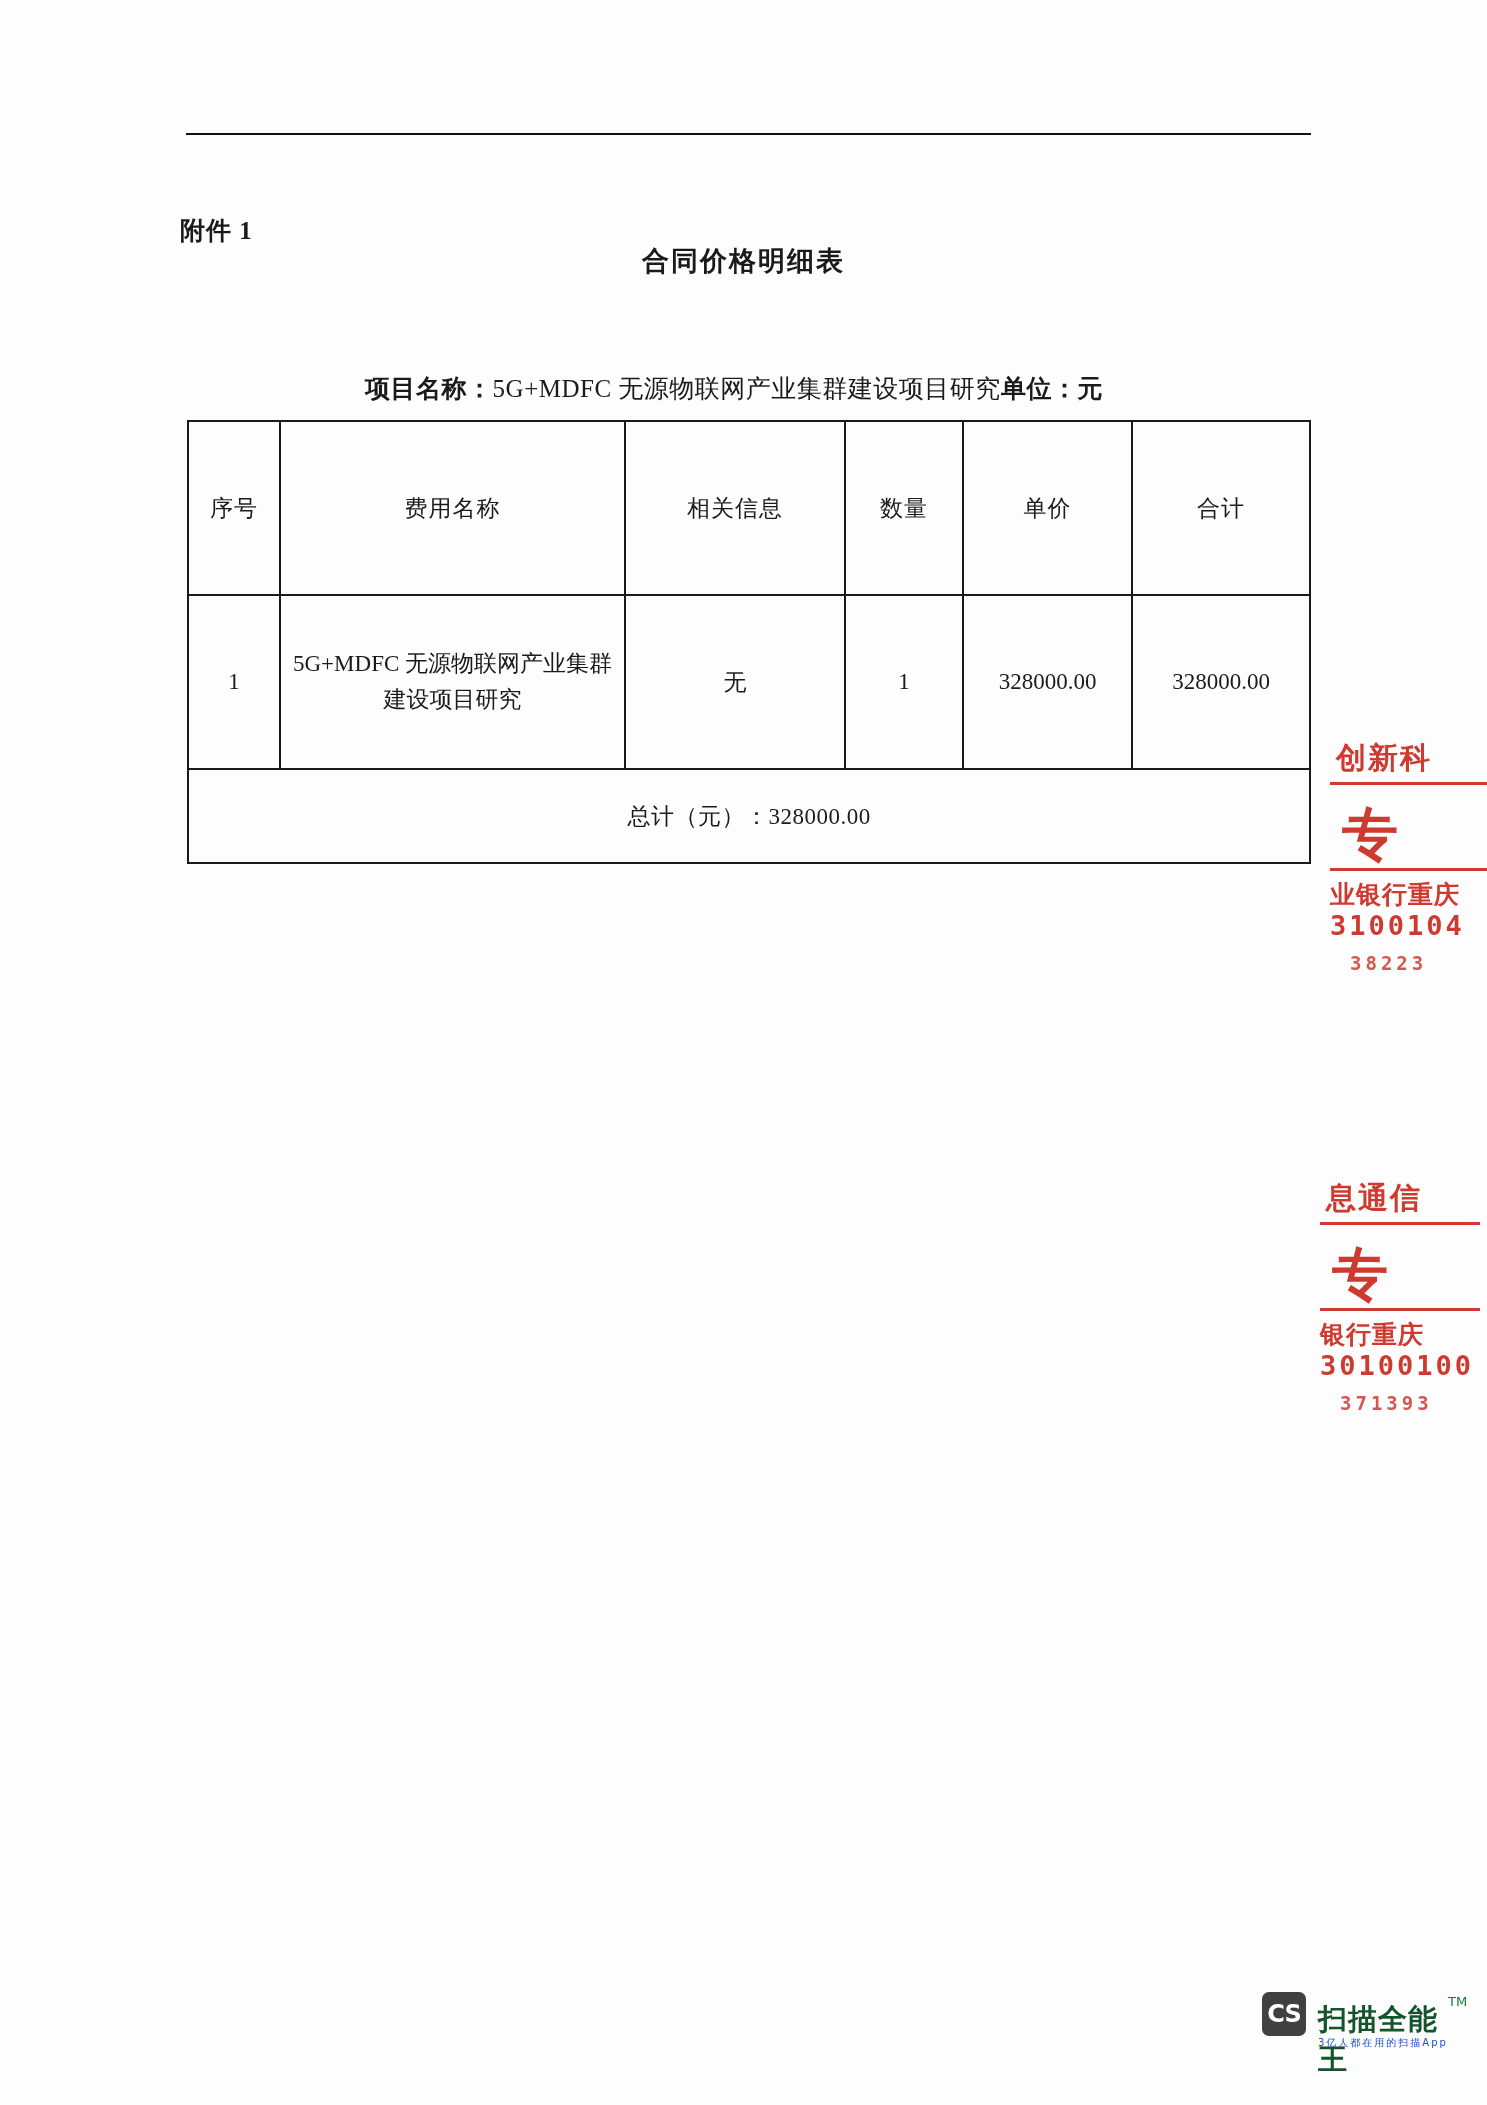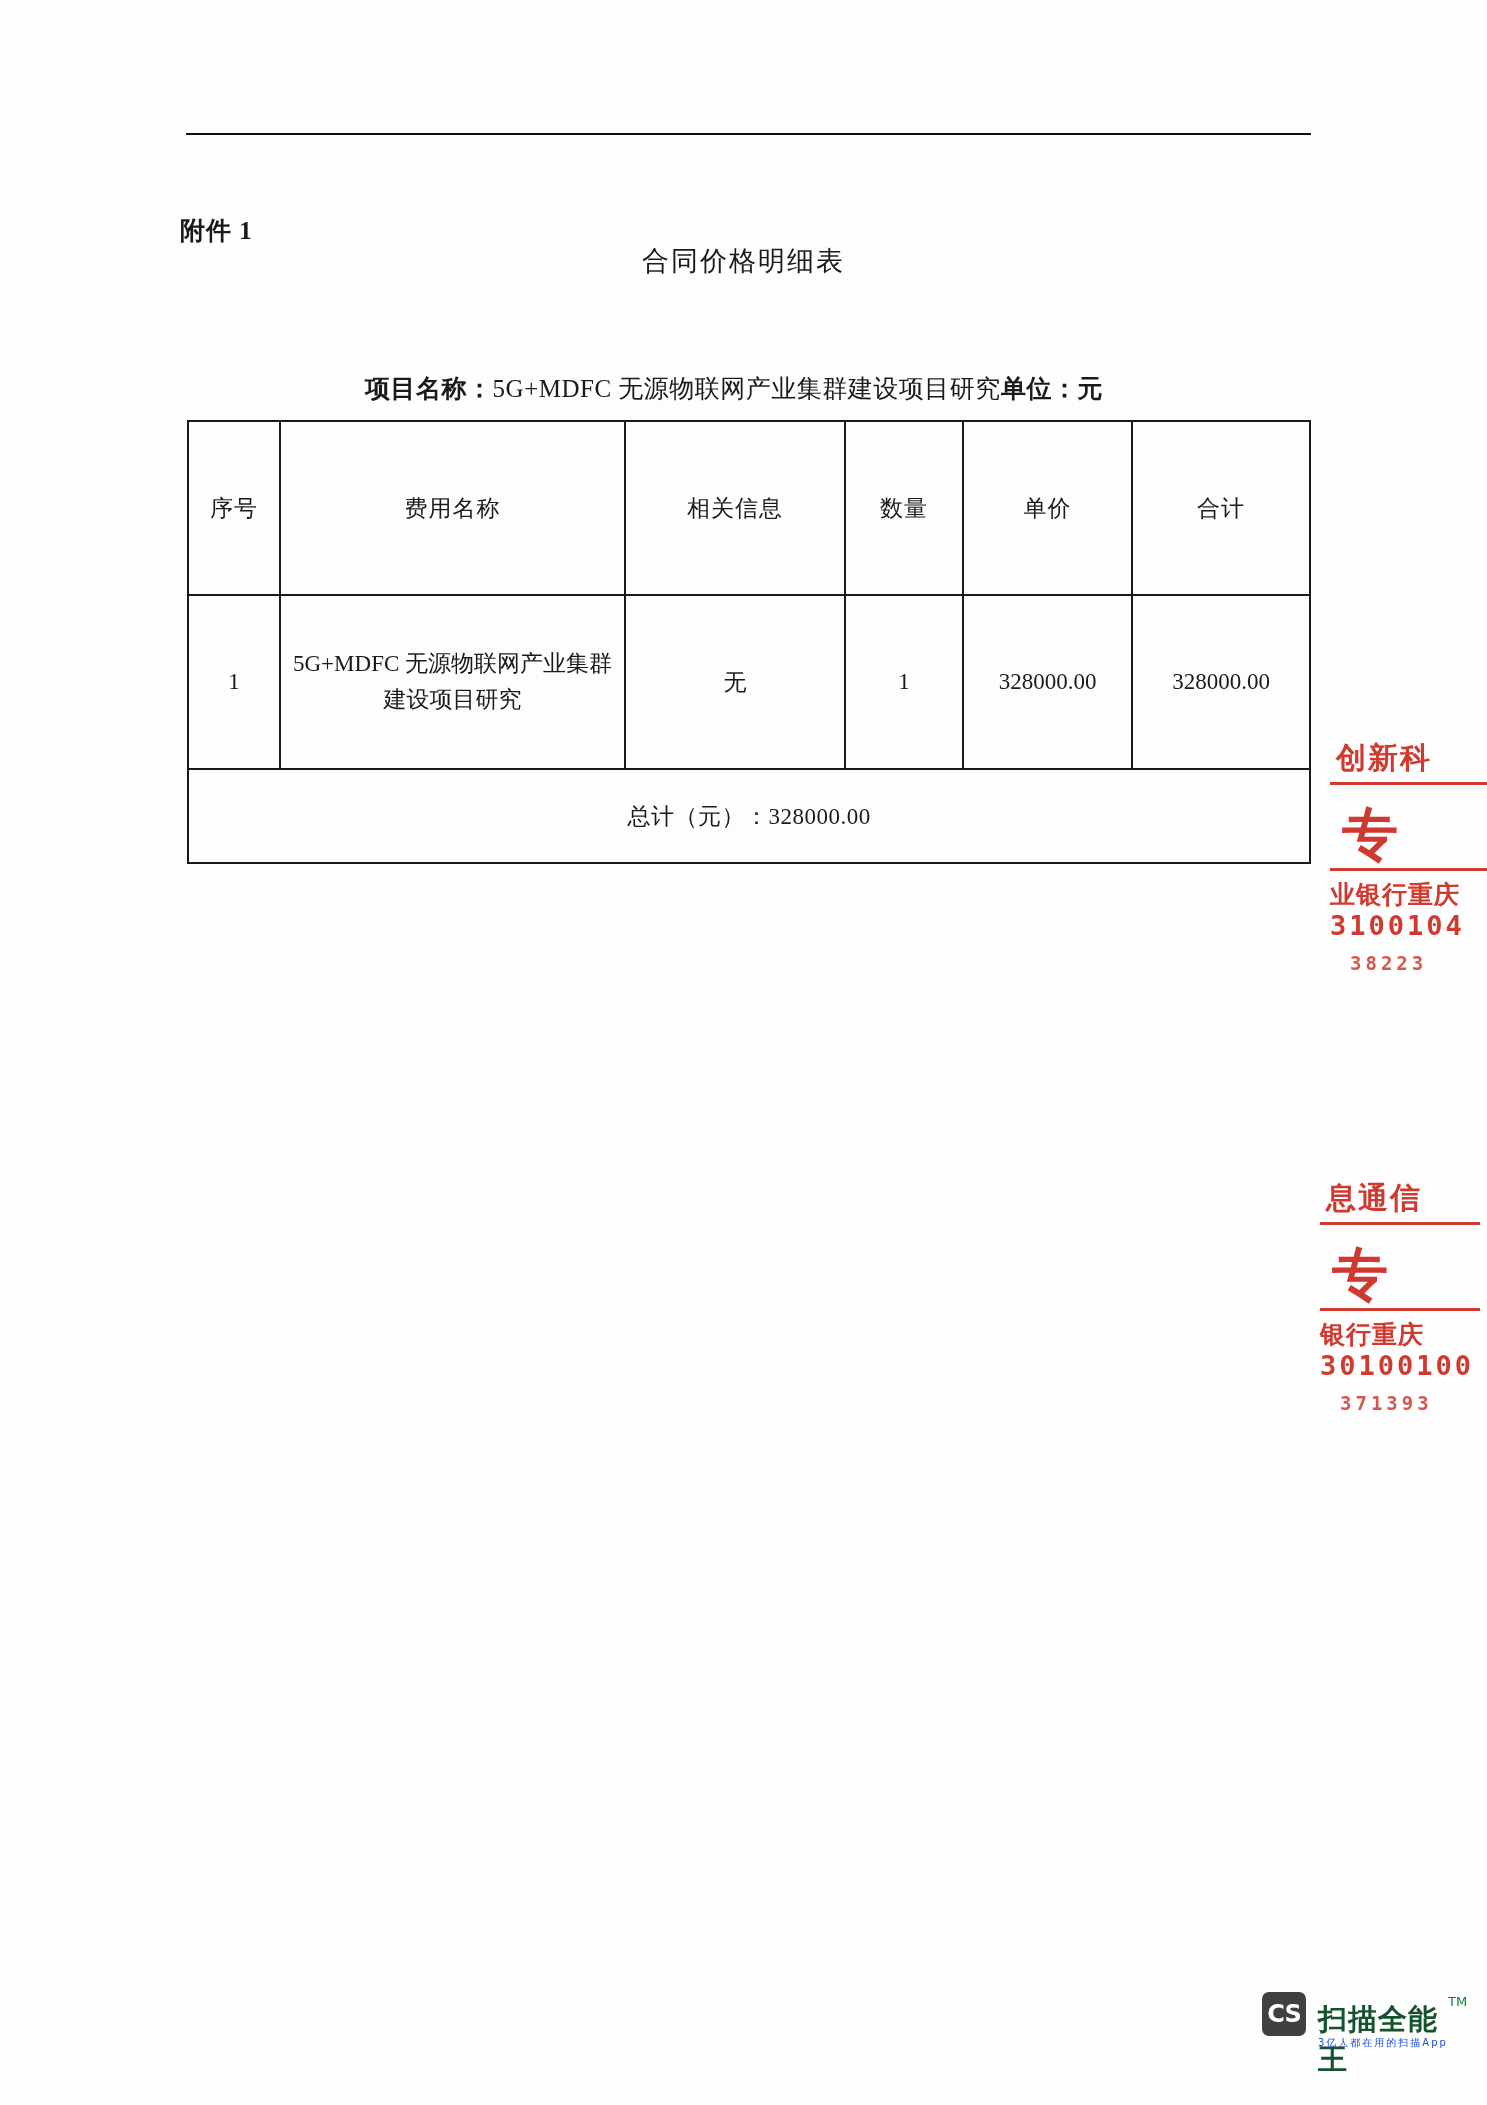--- a/index.html
+++ b/index.html
@@ -45,21 +45,21 @@
     margin-top: 12px;
   }
 
   .doc-title {
     position: absolute;
     left: 0;
     top: 243px;
     width: 1487px;
     text-align: center;
     font-size: 27px;
-    font-weight: 400;
+    font-weight: 700;
     letter-spacing: 2px;
   }
 
   .meta-row {
     position: absolute;
     left: 233px;
     top: 372px;
     width: 1080px;
     display: flex;
     align-items: baseline;

